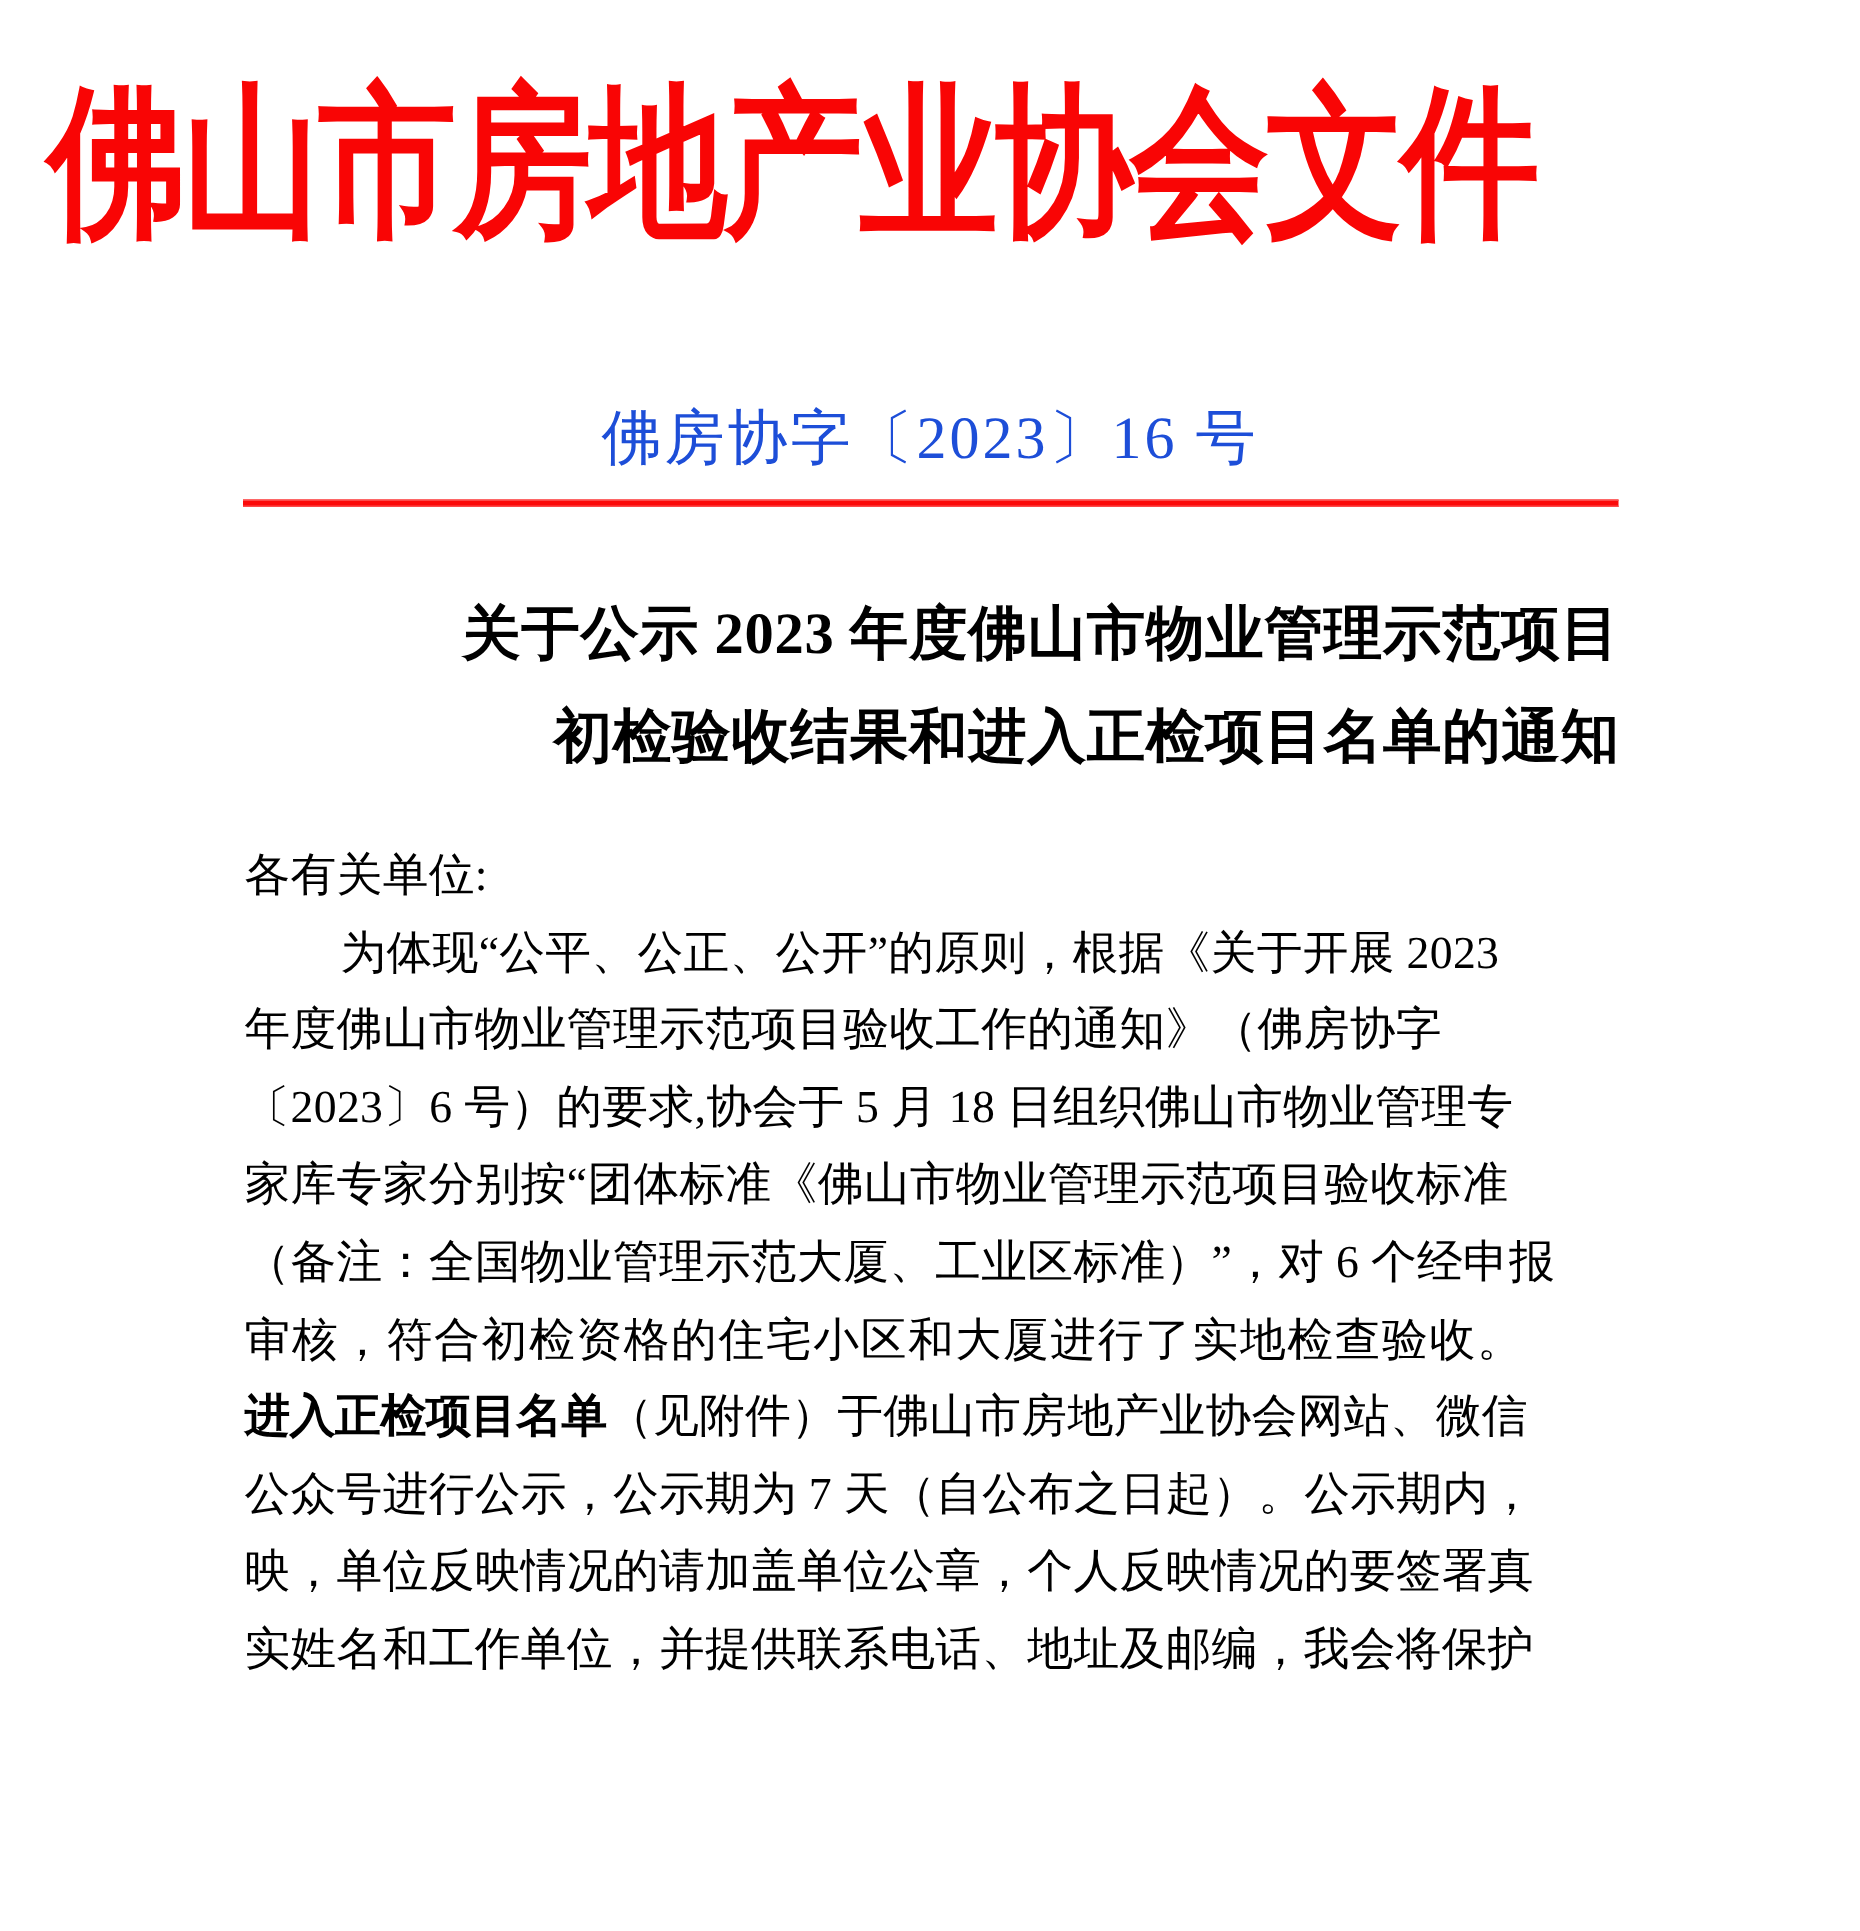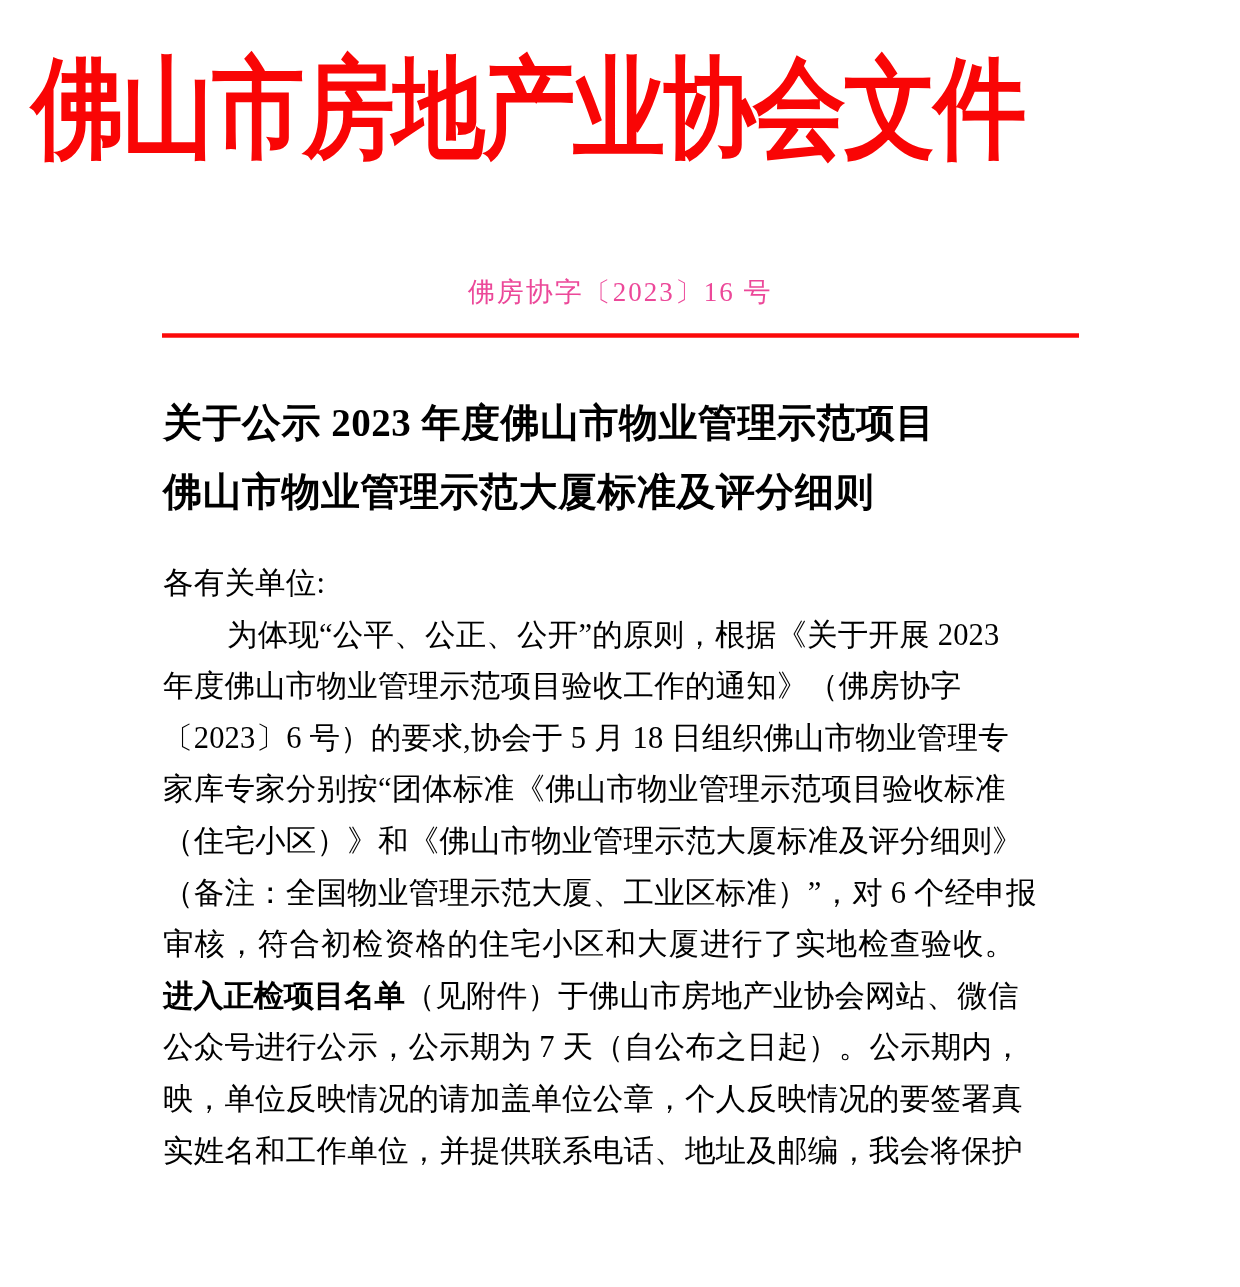--- a/index.html
+++ b/index.html
@@ -44,24 +44,24 @@
     text-rendering: geometricPrecision;
   }
 
   
   .doc-number {
     position: absolute;
     left: 0;
     top: 270px;
     width: 1240px;
     text-align: center;
-    font-size: 27px;
+    font-size: 40px;
     line-height: 44px;
     letter-spacing: 2.0px;
-    color: #ec4899;
+    color: #1d4ed8;
     white-space: nowrap;
   }
 
   
   .red-rule {
     position: absolute;
     left: 162px;
     top: 333px;
     width: 917px;
     height: 5px;
@@ -70,21 +70,21 @@
     border-bottom: 1px solid #fd4a4a;
     box-sizing: border-box;
   }
 
   
   .doc-title {
     position: absolute;
     left: 163px;
     top: 388px;
     width: 917px;
-    text-align: left;
+    text-align: right;
     font-weight: 700;
     font-size: 39px;
     line-height: 69px;
     letter-spacing: 0.5px;
     color: #000000;
   }
   .doc-title .tline { display: block; white-space: nowrap; }
 
   
   .body-block {
@@ -114,32 +114,31 @@
   <div class="masthead">
     <span class="masthead-title">佛山市房地产业协会文件</span>
   </div>
 
   <div class="doc-number">佛房协字〔2023〕16 号</div>
 
   <div class="red-rule"></div>
 
   <div class="doc-title">
     <span class="tline">关于公示 2023 年度佛山市物业管理示范项目</span>
-    <span class="tline">佛山市物业管理示范大厦标准及评分细则</span>
+    <span class="tline">初检验收结果和进入正检项目名单的通知</span>
   </div>
 
   <div class="body-block">
 
     <span class="body-line">各有关单位:</span>
 
     <span class="body-line indent2">为体现“公平、公正、公开”的原则，根据《关于开展 2023</span>
     <span class="body-line">年度佛山市物业管理示范项目验收工作的通知》（佛房协字</span>
     <span class="body-line">〔2023〕6 号）的要求,协会于 5 月 18 日组织佛山市物业管理专</span>
     <span class="body-line">家库专家分别按“团体标准《佛山市物业管理示范项目验收标准</span>
-    <span class="body-line">（住宅小区）》和《佛山市物业管理示范大厦标准及评分细则》</span>
     <span class="body-line">（备注：全国物业管理示范大厦、工业区标准）”，对 6 个经申报</span>
     <span class="body-line justify-wide">审核，符合初检资格的住宅小区和大厦进行了实地检查验收。</span>
 
 
     <span class="body-line"><span class="b">进入正检项目名单</span><span>（见附件）于佛山市房地产业协会网站、微信</span></span>
 
     <span class="body-line">公众号进行公示，公示期为 7 天（自公布之日起）。公示期内，</span>
     <span class="body-line">映，单位反映情况的请加盖单位公章，个人反映情况的要签署真</span>
     <span class="body-line">实姓名和工作单位，并提供联系电话、地址及邮编，我会将保护</span>
 

